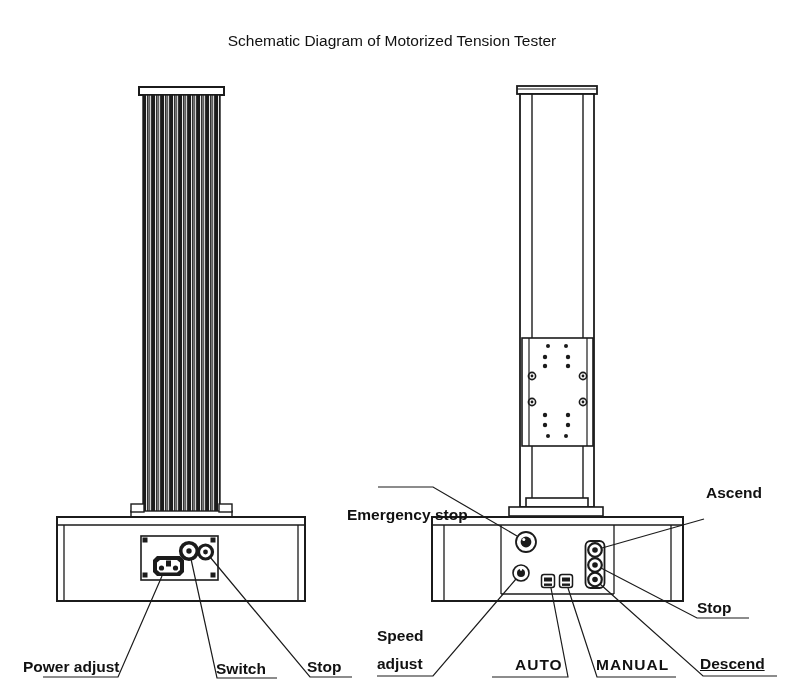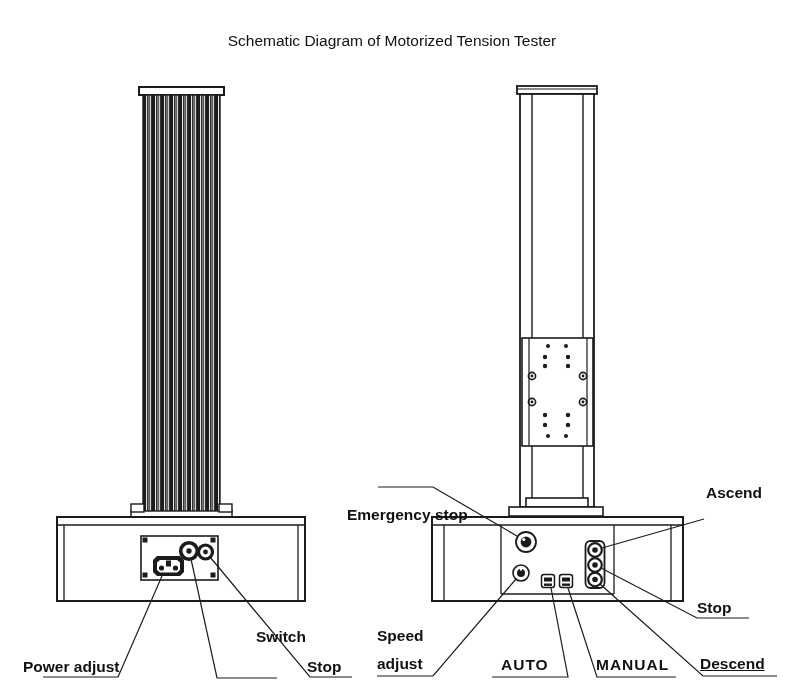--- a/index.html
+++ b/index.html
@@ -184,25 +184,25 @@
         <polyline points="516,579 433,676 377,676"></polyline>
         <polyline points="551,588 568,677 492,677"></polyline>
         <polyline points="568,588 597,677 676,677"></polyline>
       </g>
     </g>
   </svg>
 
   <div class="title">Schematic Diagram of Motorized Tension Tester</div>
 
   <div class="lbl" style="left:23px;top:658px;">Power adjust</div>
-  <div class="lbl" style="left:216px;top:628px;padding-left:40px;">Switch</div>
+  <div class="lbl" style="left:216px;top:660px;">Switch</div>
   <div class="lbl" style="left:307px;top:658px;">Stop</div>
 
   <div class="lbl" style="left:347px;top:461px;margin-top:45px;">Emergency stop</div>
   <div class="lbl" style="left:706px;top:484px;">Ascend</div>
   <div class="lbl" style="left:697px;top:599px;">Stop</div>
   <div class="lbl" style="left:377px;top:627px;">Speed</div>
   <div class="lbl" style="left:377px;top:655px;text-align:center;">adjust</div>
-  <div class="lbl sp" style="left:501px;top:656px;text-align:center;">AUTO</div>
+  <div class="lbl sp" style="left:515px;top:656px;text-align:center;">AUTO</div>
   <div class="lbl sp" style="left:596px;top:656px;text-align:right;">MANUAL</div>
   <div class="lbl" style="left:700px;top:655px;text-decoration:underline;">Descend</div>
 
 </div>
 
 </body></html>

